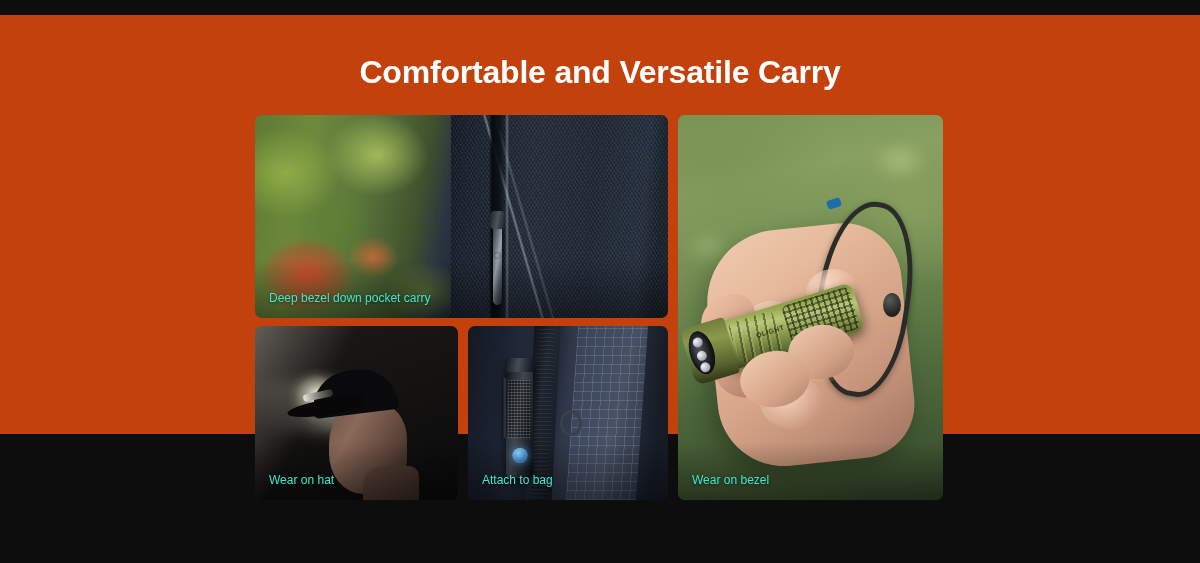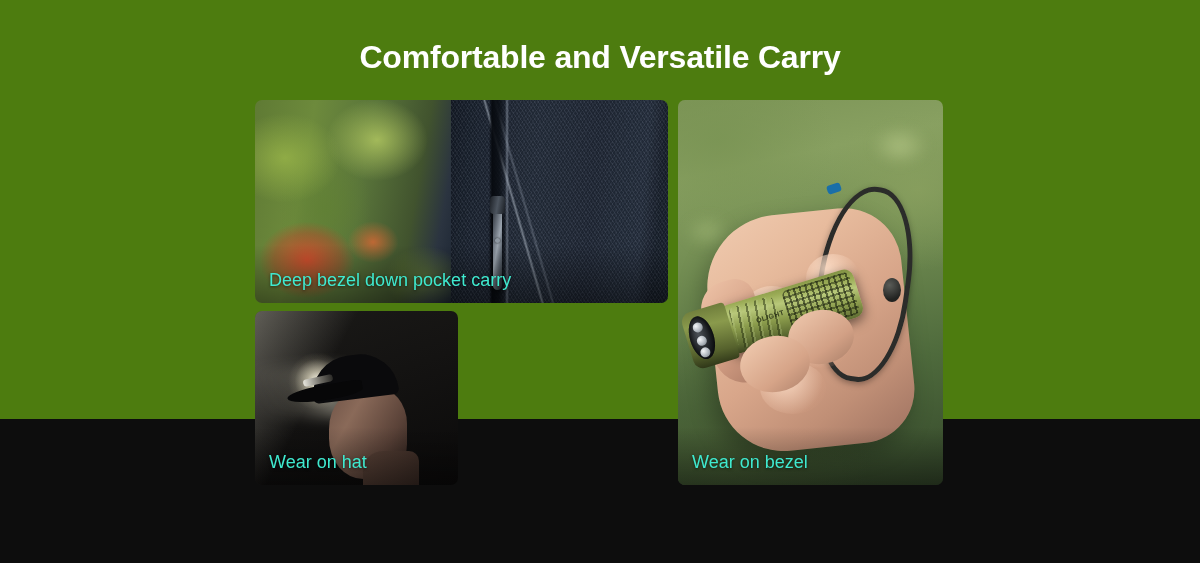--- a/index.html
+++ b/index.html
@@ -9,21 +9,22 @@
     height: 563px;
     overflow: hidden;
     background: #0d0d0d;
     font-family: "Liberation Sans", sans-serif;
   }
 
   .page {
     position: relative;
     width: 1200px;
     height: 419px;
-    background: #4d7c0f;
+    background: #c2410c;
+    margin-top: 15px;
   }
 
   
   .page-title {
     position: absolute;
     top: 38px;
     left: 0;
     width: 1200px;
     text-align: center;
     color: #ffffff;
@@ -56,21 +57,21 @@
   .tile .photo {
     position: absolute;
     inset: 0;
   }
 
   .caption {
     position: absolute;
     left: 14px;
     bottom: 12px;
     color: #3fe9cf;
-    font-size: 18px;
+    font-size: 12px;
     font-weight: 400;
     line-height: 1.25;
     white-space: nowrap;
     text-shadow: 0 1px 3px rgba(0,0,0,.55);
     z-index: 6;
   }
 
   
   .ph-pocket {
     background:
@@ -481,20 +482,34 @@
       <div class="beam"></div>
       <div class="head"></div>
       <div class="neck"></div>
       <div class="hat-cap"></div>
       <div class="hat-brim"></div>
       <div class="hat-torch"></div>
       <div class="scrim"></div>
       <figcaption class="caption">Wear on hat</figcaption>
     </figure>
 
+    <figure class="tile tile-bag">
+      <div class="photo ph-bag"></div>
+      <div class="plaid"></div>
+      <div class="strap"></div>
+      <div class="dring"></div>
+      <div class="torch-bag">
+        <div class="head-ring"></div>
+        <div class="knurl"></div>
+        <div class="clip"></div>
+        <div class="switch"></div>
+      </div>
+      <div class="scrim"></div>
+      <figcaption class="caption">Attach to bag</figcaption>
+    </figure>
 
     <figure class="tile tile-wrist">
       <div class="photo ph-wrist">
         <div class="blurbg"></div>
       </div>
       <div class="lanyard"></div>
       <div class="lanyard-tip"></div>
       <div class="lanyard-bead"></div>
       <div class="hand"></div>
       <div class="thumb"></div>

